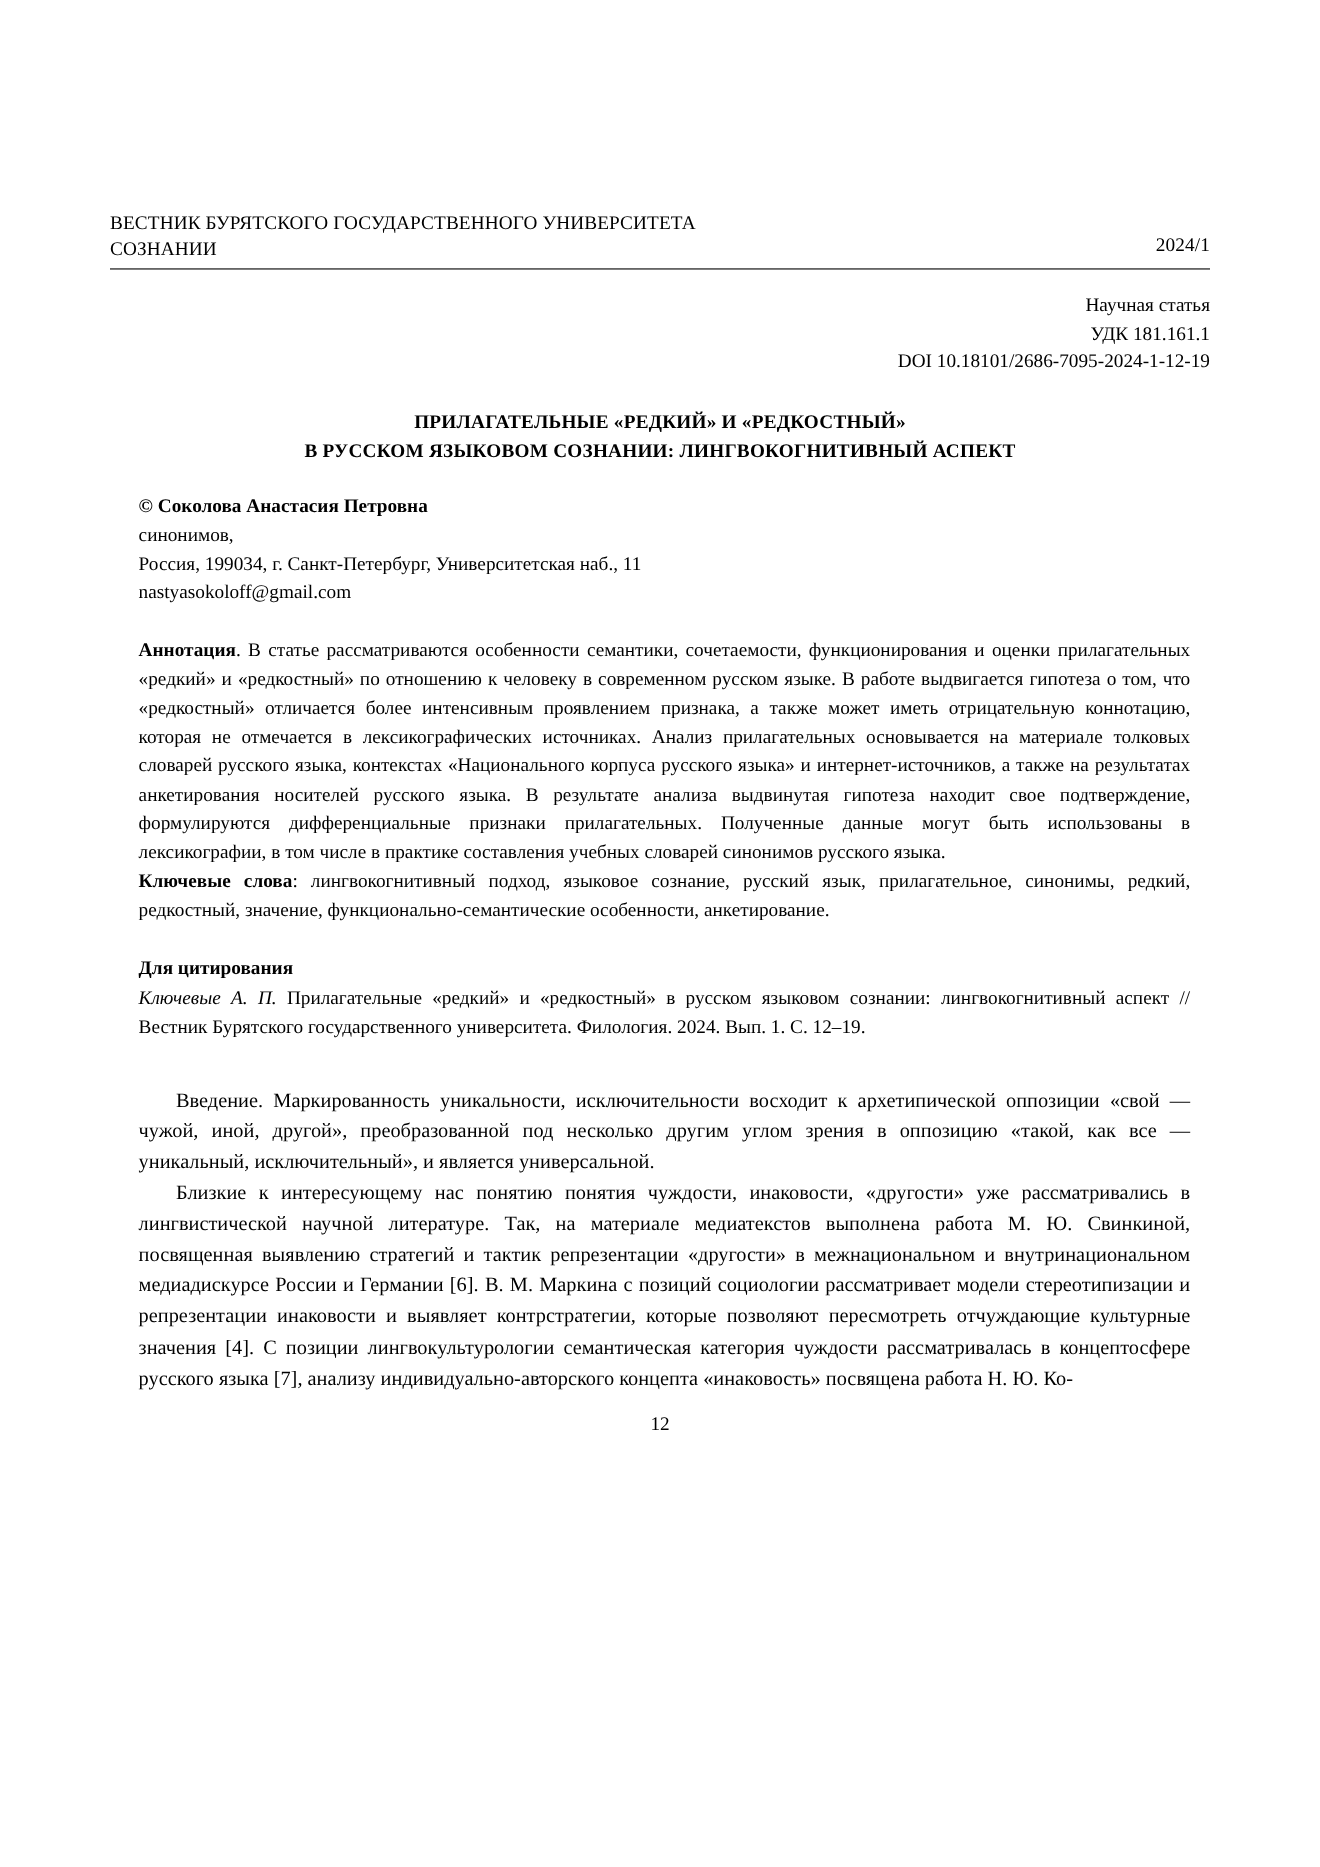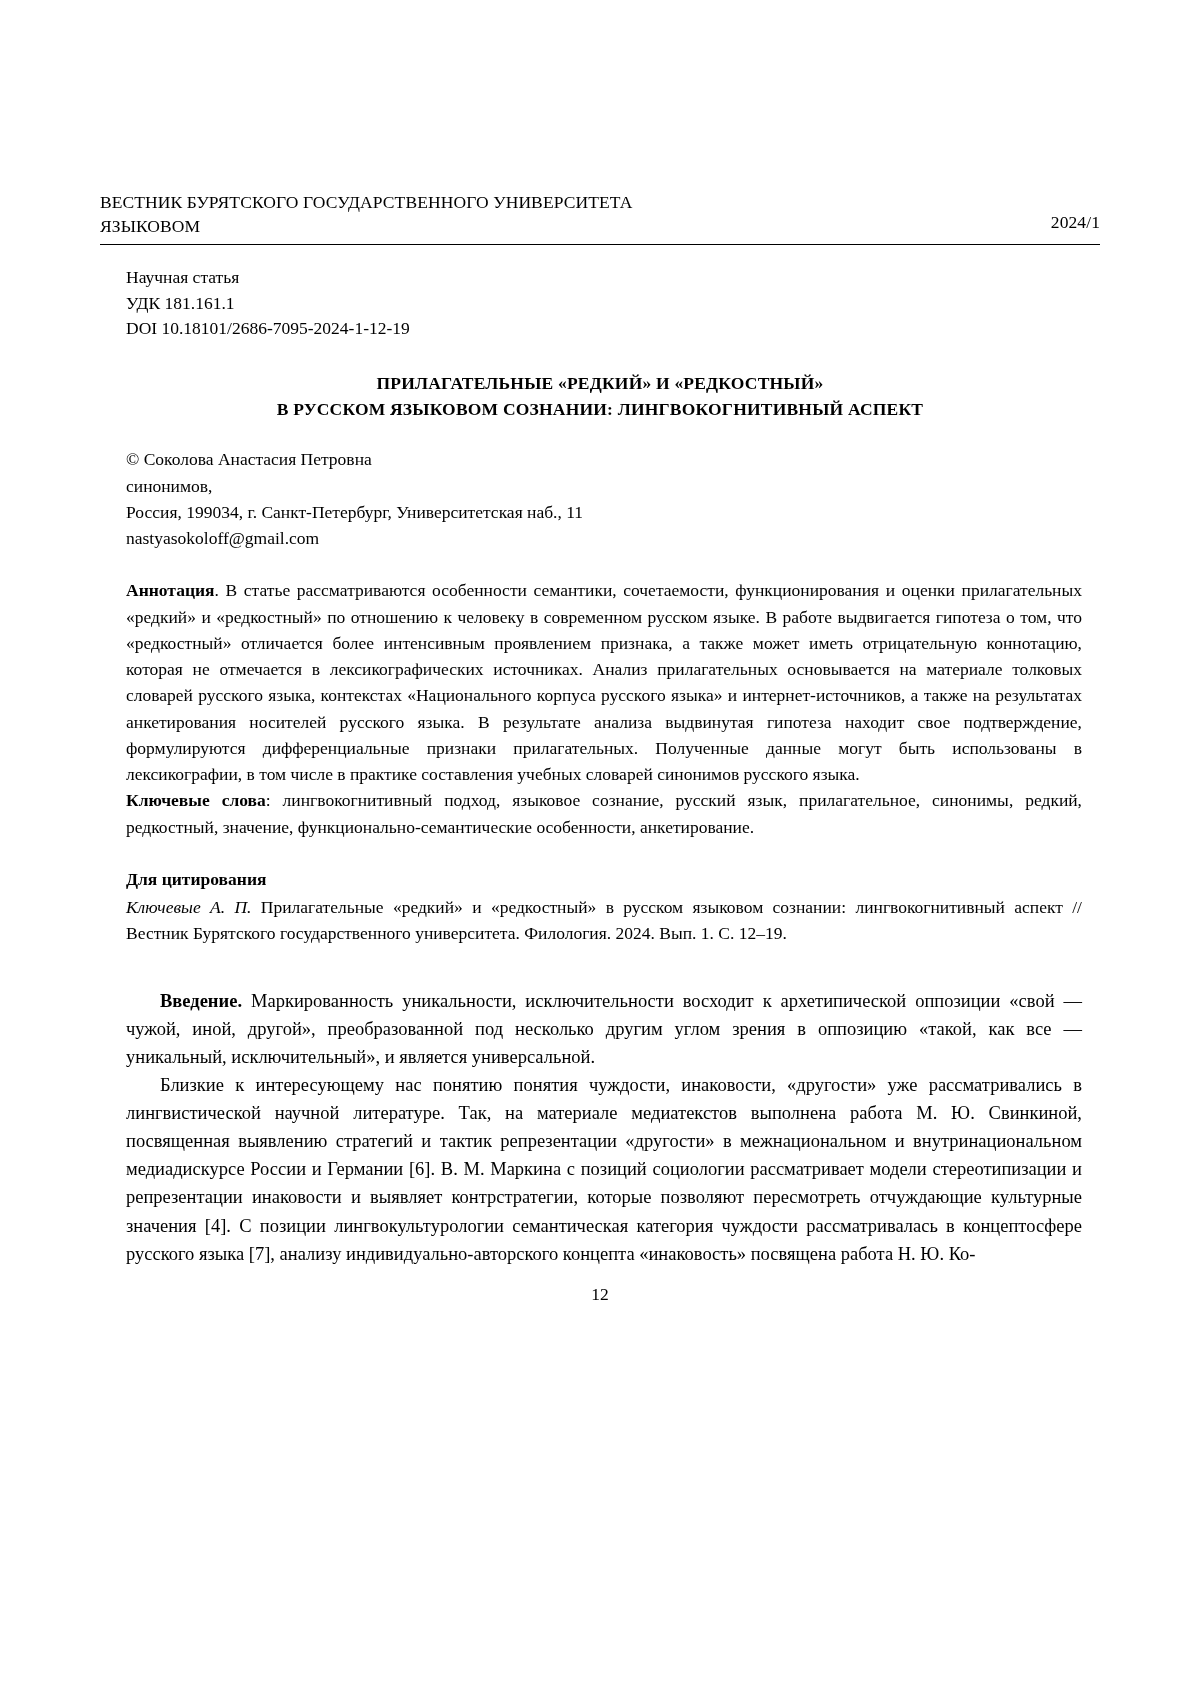--- a/index.html
+++ b/index.html
@@ -44,40 +44,41 @@
     border: none;
     border-top: 1.6px solid #000;
     margin: 6px 0 0 0;
   }
   
   .meta {
     margin-top: 20px;
     padding-left: 26px;
     font-size: 17.5px;
     line-height: 1.46;
+    text-align: right;
   }
   
   .title {
     margin-top: 28px;
     text-align: center;
     font-weight: bold;
     font-size: 17.5px;
     line-height: 1.5;
     letter-spacing: 0.2px;
     padding: 0 26px;
   }
   
   .author-block {
     margin-top: 24px;
     padding-left: 26px;
     font-size: 17.5px;
     line-height: 1.5;
   }
   .author-name {
-    font-weight: normal;
+    font-weight: bold;
   }
   
   .abstract {
     margin-top: 26px;
     padding-left: 26px;
     padding-right: 18px;
     font-size: 17.5px;
     line-height: 1.5;
     text-align: justify;
     text-justify: inter-word;
@@ -106,40 +107,40 @@
     padding-right: 18px;
     font-size: 18.5px;
     line-height: 1.52;
     text-align: justify;
     text-justify: inter-word;
   }
   .body p {
     margin: 0;
     text-indent: 34px;
   }
-  .body p b { font-weight: bold; }
+  .body p b { font-weight: normal; }
   
   .folio {
     position: absolute;
     left: 0;
     right: 0;
     bottom: 145px;
     text-align: center;
     font-size: 17.5px;
   }
 </style>
 </head>
 <body>
 
 <div class="page">
 
   <div class="runhead">
     <div class="runhead-left">
       <div>ВЕСТНИК БУРЯТСКОГО ГОСУДАРСТВЕННОГО УНИВЕРСИТЕТА</div>
-      <div>ЯЗЫКОВОМ</div>
+      <div>СОЗНАНИИ</div>
     </div>
     <div class="runhead-right">2024/1</div>
   </div>
   <hr class="rule">
 
   <div class="meta">
     <div>Научная статья</div>
     <div>УДК 181.161.1</div>
     <div>DOI 10.18101/2686-7095-2024-1-12-19</div>
   </div>

